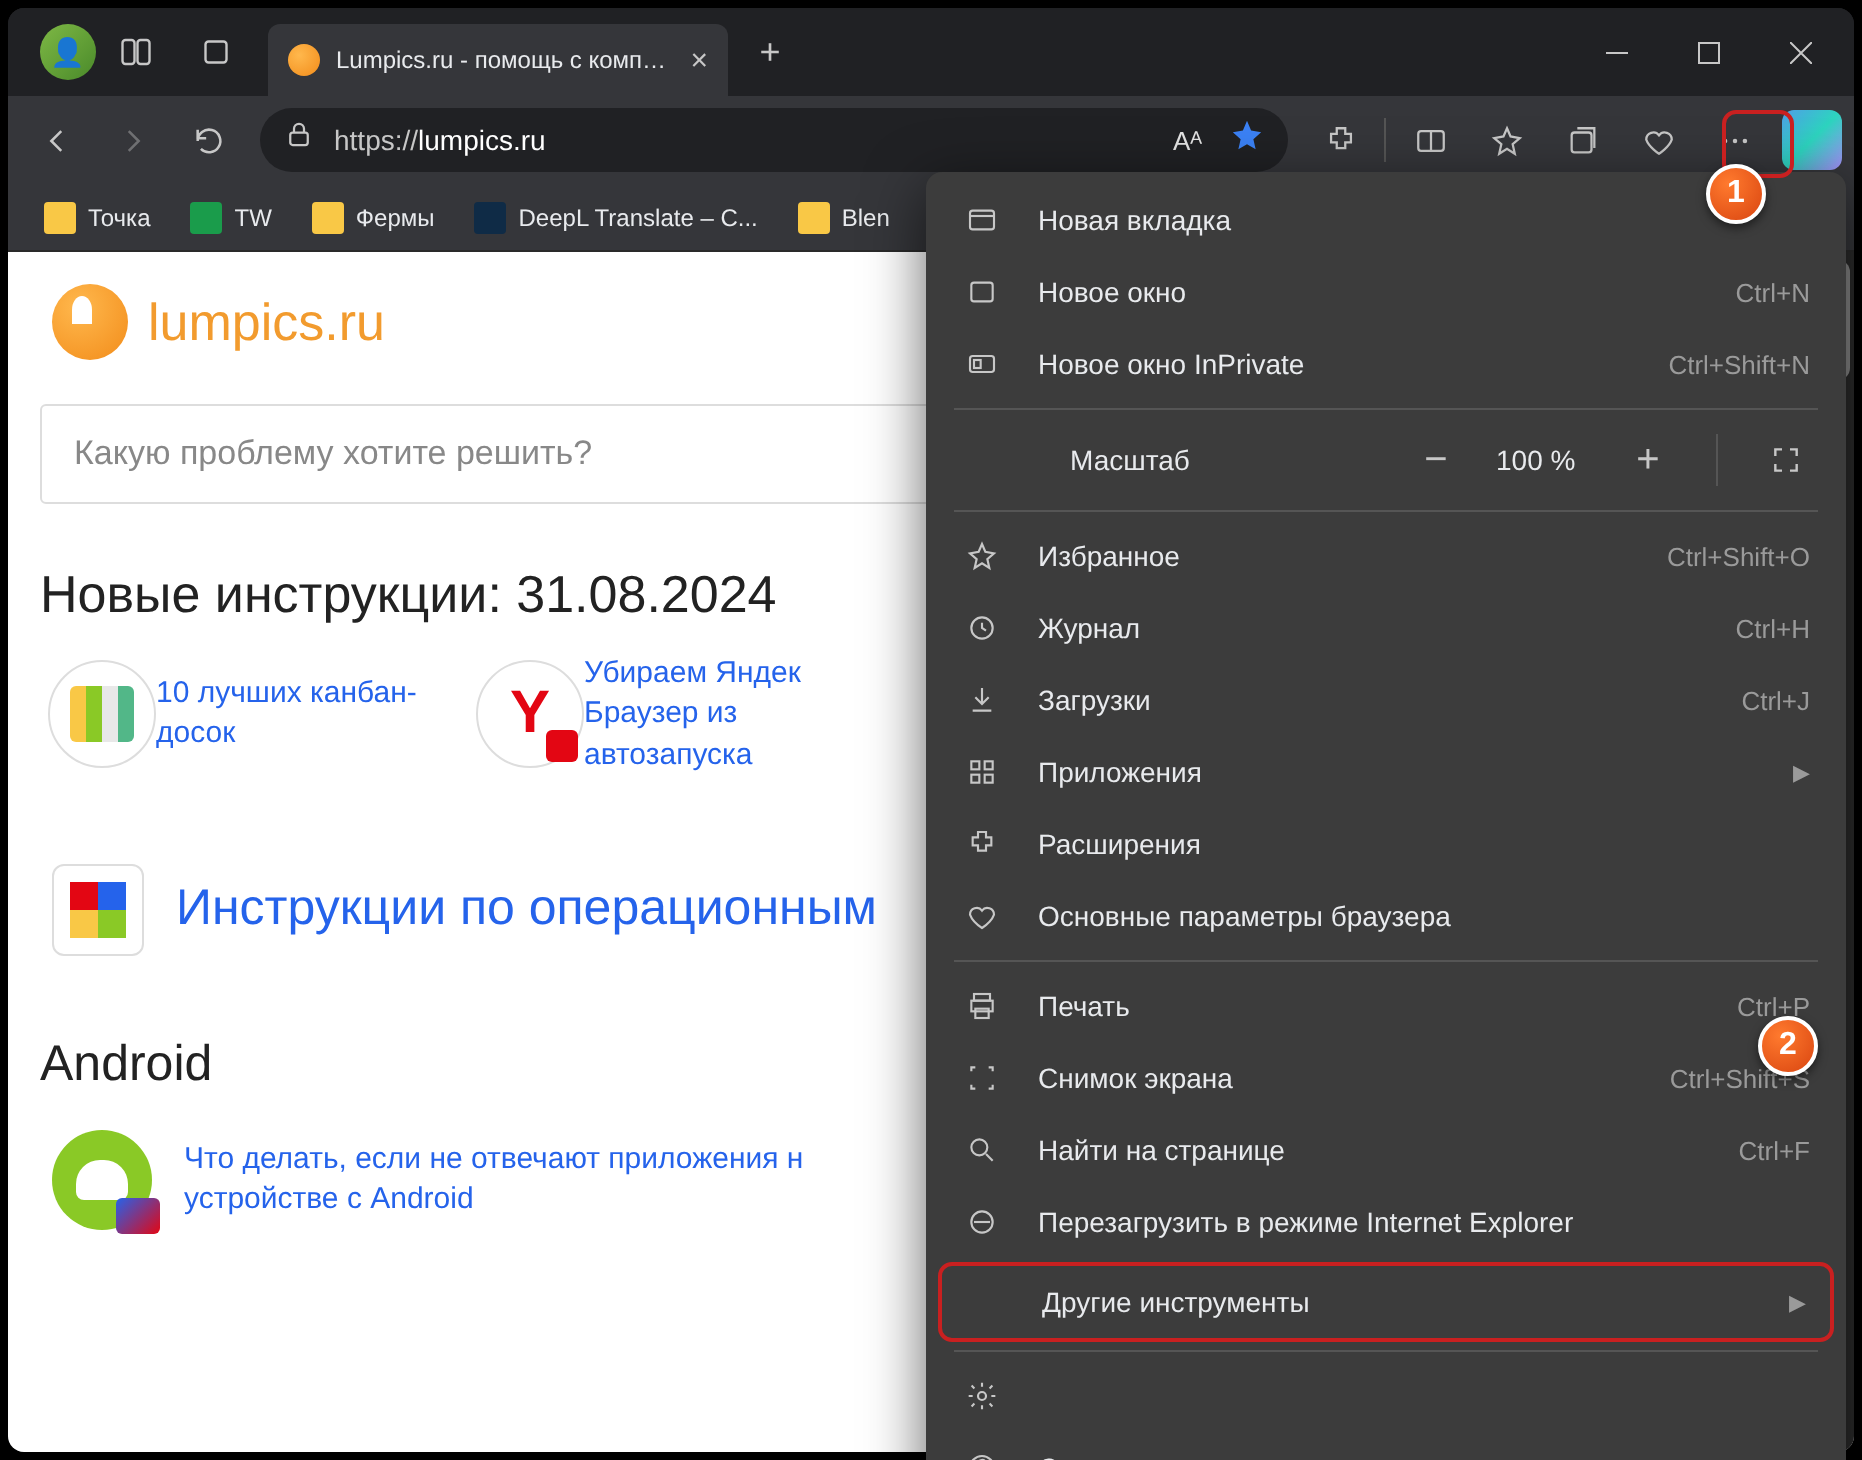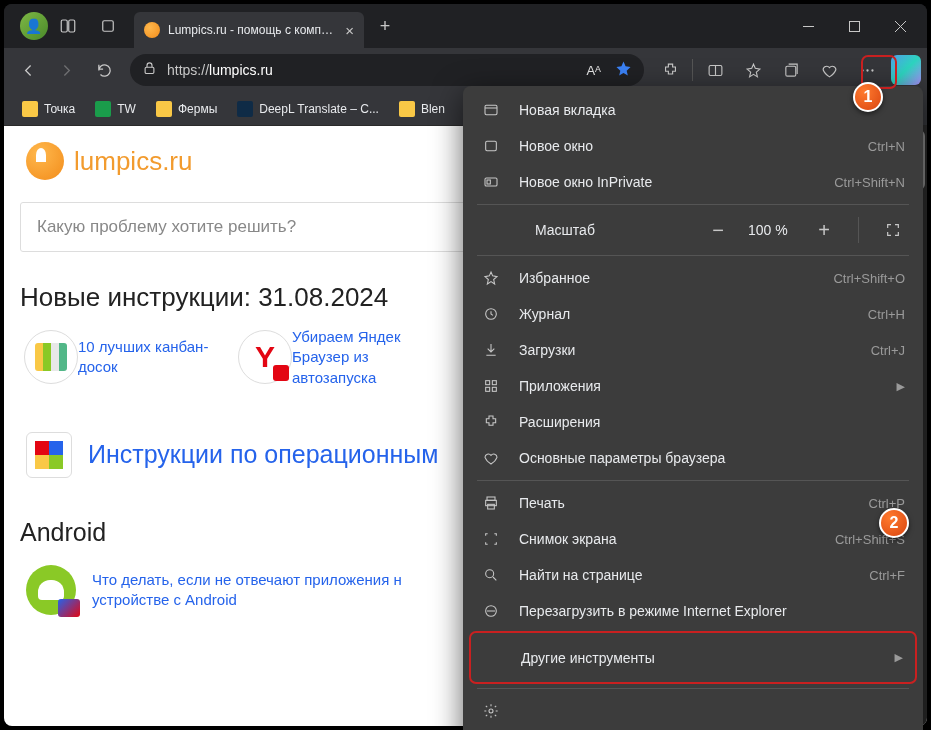--- a/index.html
+++ b/index.html
@@ -59,21 +59,21 @@
 .android-ic::after{content:"";position:absolute;bottom:-2px;right:-4px;width:22px;height:18px;background:linear-gradient(135deg,#2563eb,#e30613);border-radius:3px}
 .scrollbar{position:absolute;right:0;top:0;width:16px;height:100%;background:#2b2b2b}
 .scroll-thumb{position:absolute;right:2px;top:4px;width:12px;height:60px;background:#888;border-radius:6px}
 .menu{position:absolute;top:86px;right:8px;width:460px;background:#3c3c3c;border-radius:8px;box-shadow:0 8px 30px rgba(0,0,0,.6);padding:6px 0;z-index:100}
 .mi{display:flex;align-items:center;height:36px;padding:0 18px;color:#e8eaed;font-size:14px;cursor:pointer;position:relative}
 .mi-icon{width:20px;margin-right:18px;display:flex;align-items:center;justify-content:center;color:#c7c7c7}
 .mi-icon svg{width:16px;height:16px}
 .mi-label{flex:1}
 .mi-shortcut{color:#9a9a9a;font-size:13px}
 .mi-arrow{color:#9a9a9a;font-size:11px;margin-left:10px}
-.mi.highlighted{border:2.5px solid #c92020;border-radius:7px;margin:2px 6px;padding:0 12px;height:53px}
+.mi.highlighted{border:2.5px solid #c92020;border-radius:7px;margin:2px 6px;padding:0 12px;height:40px}
 .menu-sep{height:1px;background:#555;margin:4px 14px}
 .zoom-row{display:flex;align-items:center;height:42px;padding:0 18px;color:#e8eaed}
 .zoom-label{margin-left:54px;font-size:14px}
 .zoom-ctrl{margin-left:auto;display:flex;align-items:center;gap:18px}
 .zoom-btn{width:24px;height:24px;display:flex;align-items:center;justify-content:center;color:#c7c7c7;font-size:20px;cursor:pointer}
 .zoom-val{font-size:14px;min-width:46px;text-align:left}
 .zoom-sep{width:1px;height:26px;background:#555;margin:0 4px}
 .full-btn{width:24px;height:24px;display:flex;align-items:center;justify-content:center;color:#c7c7c7;cursor:pointer}
 .callout{position:absolute;width:30px;height:30px;border-radius:50%;background:radial-gradient(circle at 35% 30%,#ff7a2e,#d94510);border:2px solid #fff;display:flex;align-items:center;justify-content:center;color:#fff;font-weight:bold;font-size:16px;z-index:200;box-shadow:0 2px 5px rgba(0,0,0,.5)}
 .callout.c1{top:82px;right:48px}

